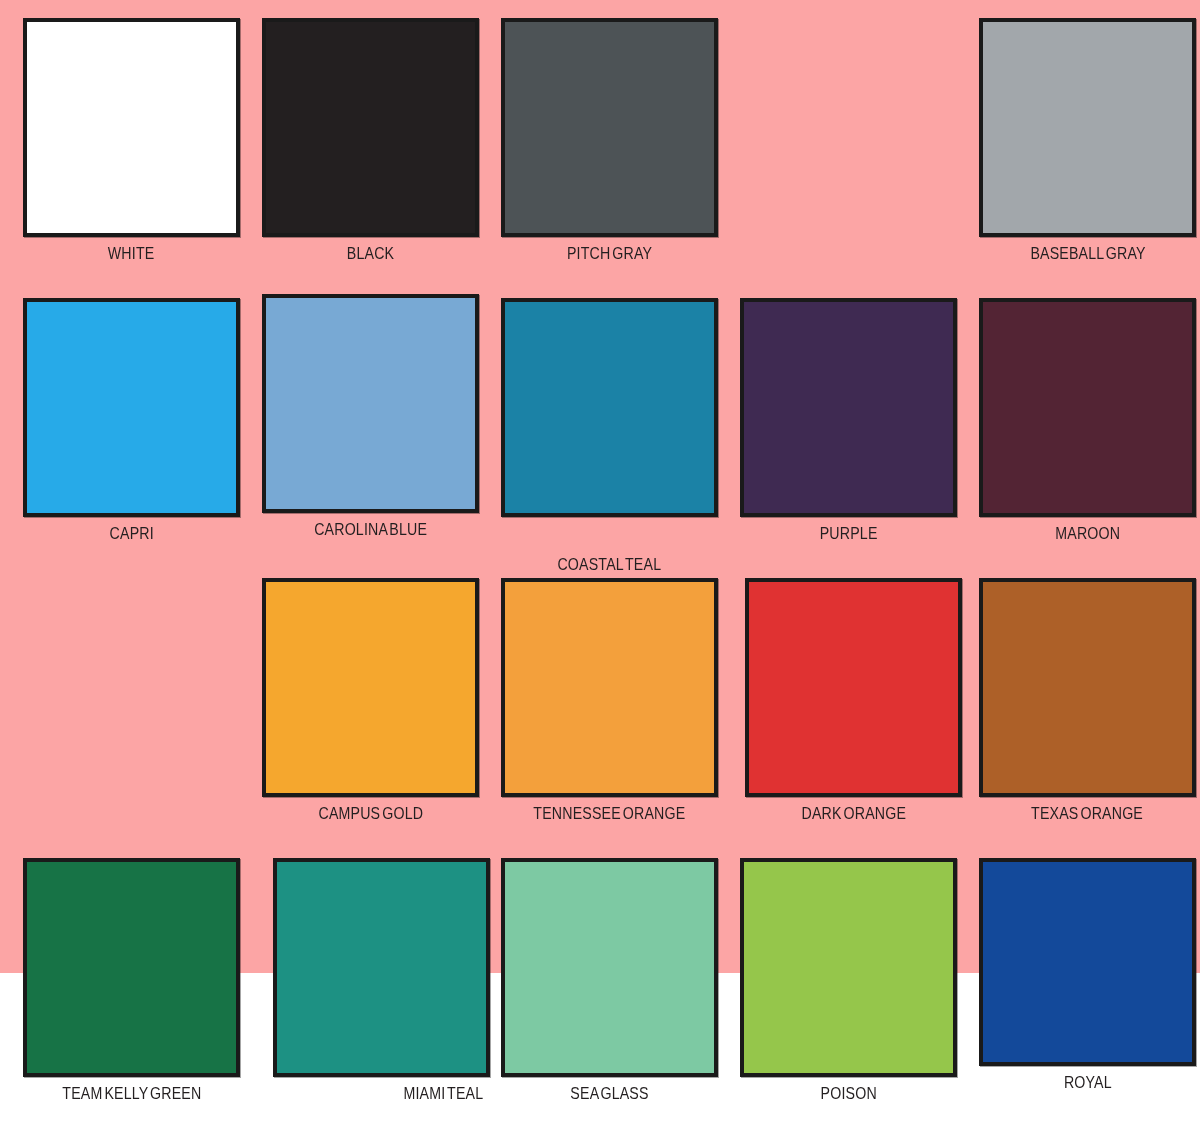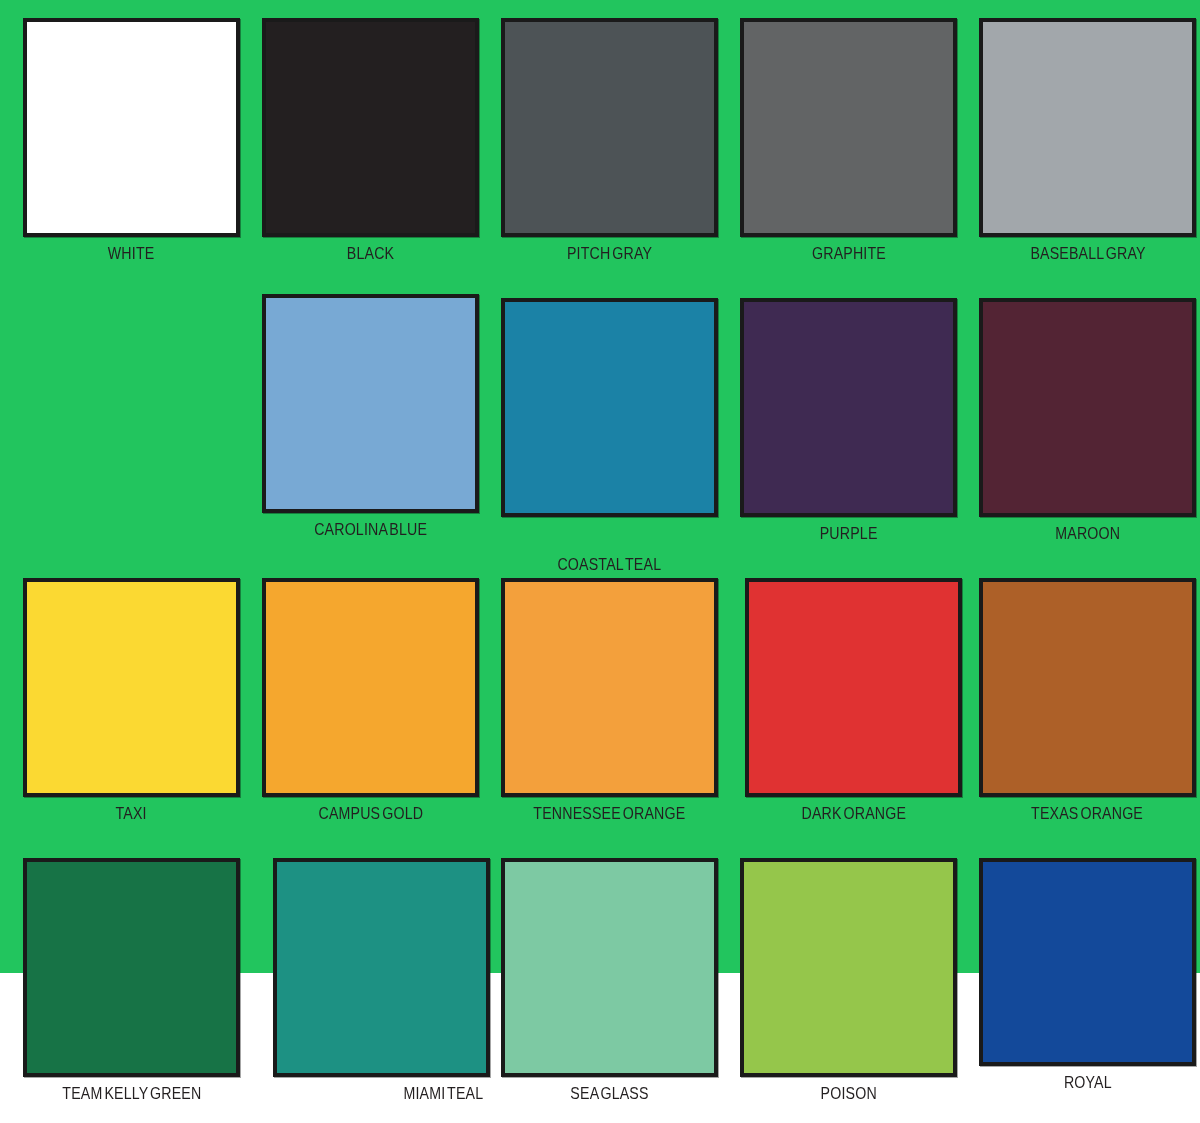--- a/index.html
+++ b/index.html
@@ -12,21 +12,21 @@
     width: 1200px;
     height: 1123px;
     overflow: hidden;
     font-family: "Liberation Sans", "DejaVu Sans", sans-serif;
   }
 
   #swatch-board {
     position: relative;
     width: 1200px;
     height: 973px;
-    background: #22c55e;
+    background: #fca5a5;
   }
 
   .swatch-cell {
     position: relative;
     width: 239px;
     display: flex;
     flex-direction: column;
     align-items: center;
   }
 
@@ -62,47 +62,43 @@
       <div class="swatch-label">WHITE</div>
     </div>
     <div class="swatch-cell" style="position: absolute; left: 251px; top: 18px;">
       <div class="swatch-chip" title="BLACK" style="height: 219px; background: rgb(35, 31, 32);"></div>
       <div class="swatch-label">BLACK</div>
     </div>
     <div class="swatch-cell" style="position: absolute; left: 490px; top: 18px;">
       <div class="swatch-chip" title="PITCH GRAY" style="height: 219px; background: rgb(77, 83, 86);"></div>
       <div class="swatch-label">PITCH GRAY</div>
     </div>
-    <div class="swatch-cell" style="position: absolute; left: 729px; top: 18px;">
-      <div class="swatch-chip" title="GRAPHITE" style="height: 219px; background: rgb(98, 100, 101);"></div>
-      <div class="swatch-label">GRAPHITE</div>
-    </div>
     <div class="swatch-cell" style="position: absolute; left: 968px; top: 18px;">
       <div class="swatch-chip" title="BASEBALL GRAY" style="height: 219px; background: rgb(162, 167, 171);"></div>
       <div class="swatch-label">BASEBALL GRAY</div>
+    </div>
+    <div class="swatch-cell" style="position: absolute; left: 12px; top: 298px;">
+      <div class="swatch-chip" title="CAPRI" style="height: 219px; background: rgb(39, 170, 232);"></div>
+      <div class="swatch-label">CAPRI</div>
     </div>
     <div class="swatch-cell" style="position: absolute; left: 251px; top: 294px;">
       <div class="swatch-chip" title="CAROLINA BLUE" style="height: 219px; background: rgb(120, 169, 212);"></div>
       <div class="swatch-label">CAROLINA BLUE</div>
     </div>
     <div class="swatch-cell" style="position: absolute; left: 490px; top: 298px; gap: 31px;">
       <div class="swatch-chip" title="COASTAL TEAL" style="height: 219px; background: rgb(27, 130, 166);"></div>
       <div class="swatch-label">COASTAL TEAL</div>
     </div>
     <div class="swatch-cell" style="position: absolute; left: 729px; top: 298px;">
       <div class="swatch-chip" title="PURPLE" style="height: 219px; background: rgb(63, 42, 82);"></div>
       <div class="swatch-label">PURPLE</div>
     </div>
     <div class="swatch-cell" style="position: absolute; left: 968px; top: 298px;">
       <div class="swatch-chip" title="MAROON" style="height: 219px; background: rgb(83, 36, 52);"></div>
       <div class="swatch-label">MAROON</div>
-    </div>
-    <div class="swatch-cell" style="position: absolute; left: 12px; top: 578px;">
-      <div class="swatch-chip" title="TAXI" style="height: 219px; background: rgb(251, 217, 50);"></div>
-      <div class="swatch-label">TAXI</div>
     </div>
     <div class="swatch-cell" style="position: absolute; left: 251px; top: 578px;">
       <div class="swatch-chip" title="CAMPUS GOLD" style="height: 219px; background: rgb(245, 167, 46);"></div>
       <div class="swatch-label">CAMPUS GOLD</div>
     </div>
     <div class="swatch-cell" style="position: absolute; left: 490px; top: 578px;">
       <div class="swatch-chip" title="TENNESSEE ORANGE" style="height: 219px; background: rgb(243, 160, 60);"></div>
       <div class="swatch-label">TENNESSEE ORANGE</div>
     </div>
     <div class="swatch-cell" style="position: absolute; left: 734px; top: 578px;">

